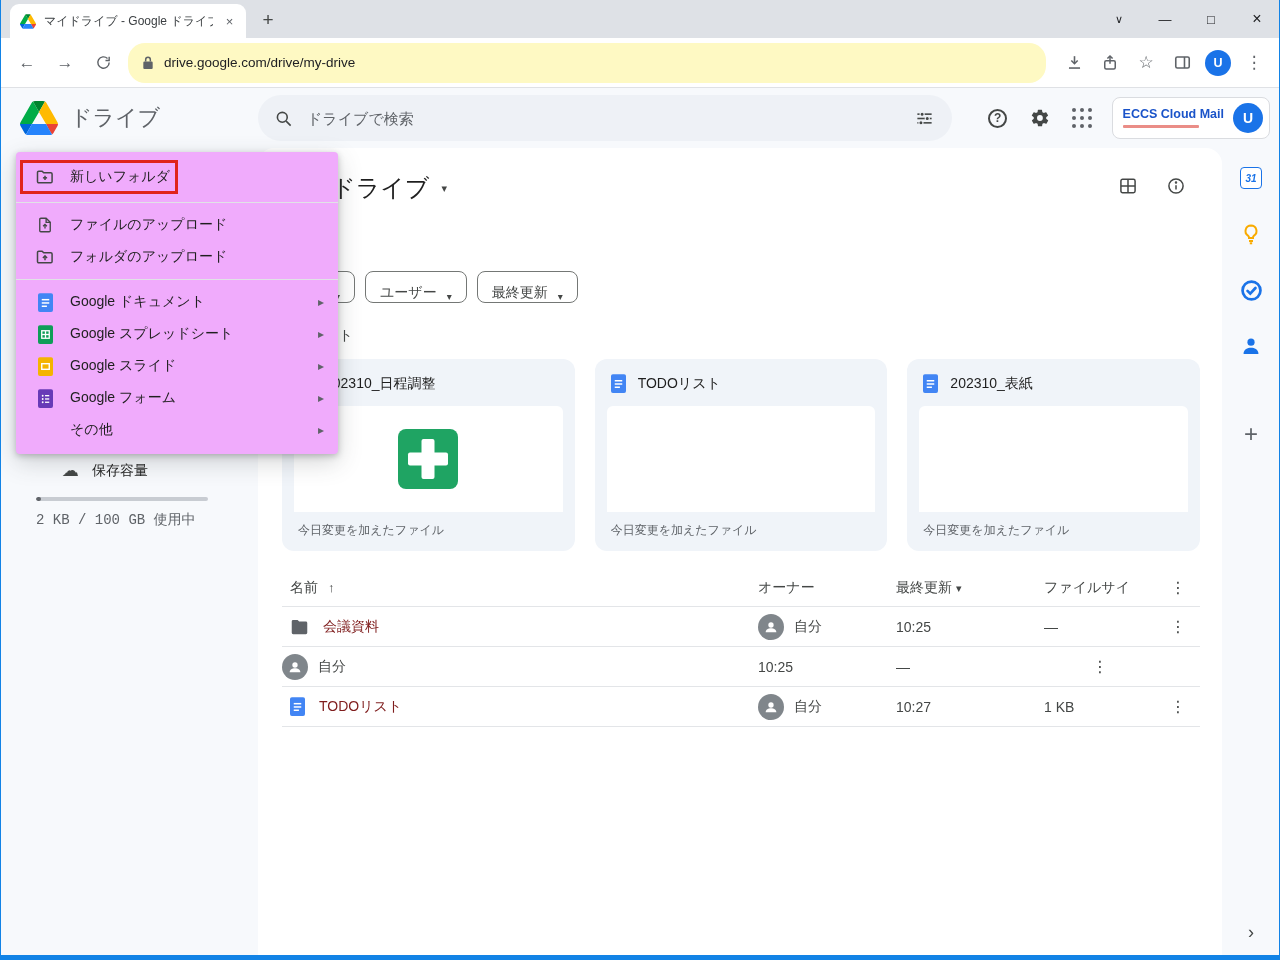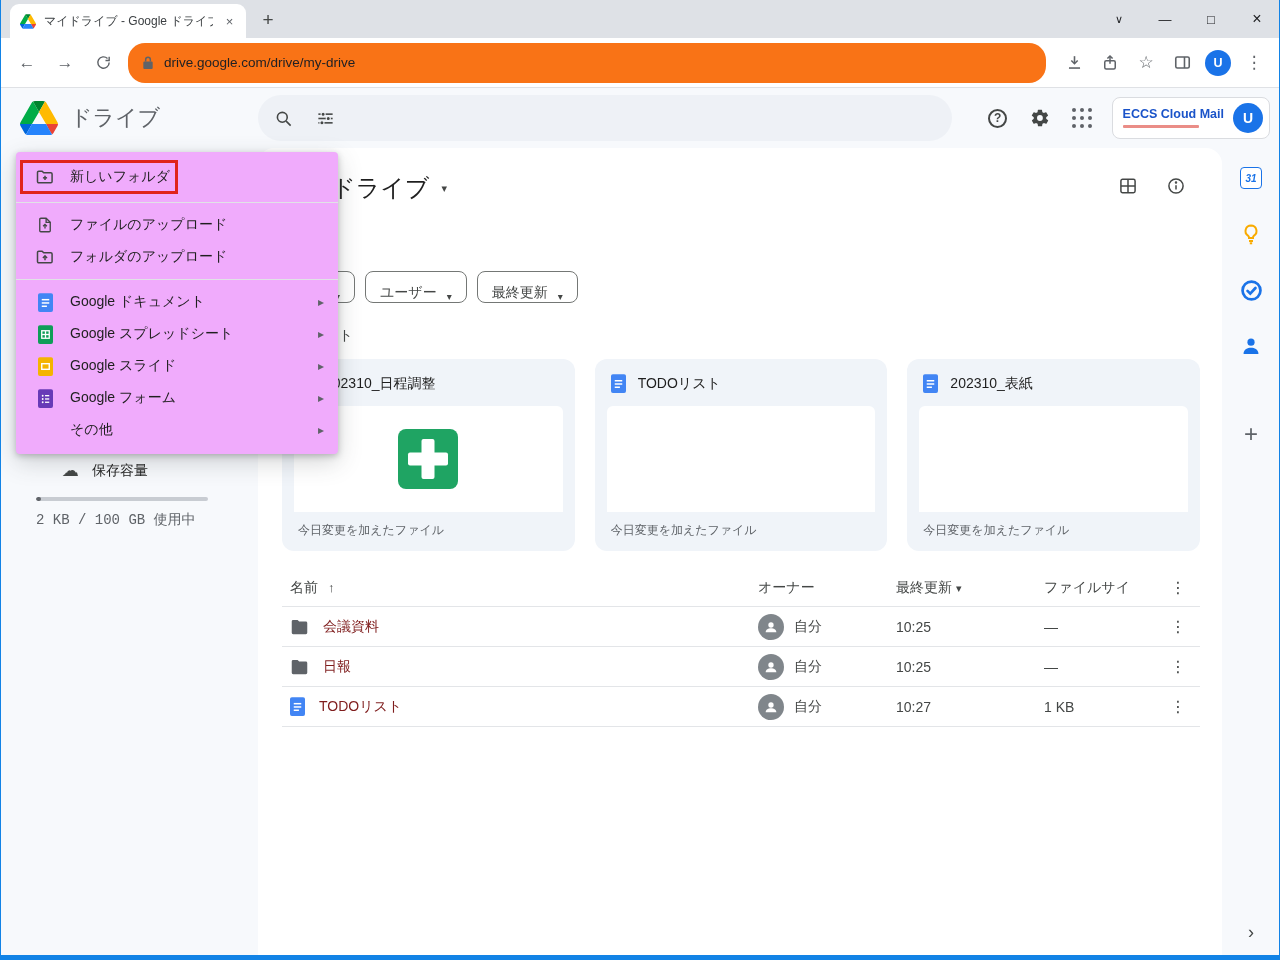--- a/index.html
+++ b/index.html
@@ -20,21 +20,21 @@
   .win-controls { position:absolute; right:0; top:0; height:38px; display:flex; }
   .win-controls .wc { width:46px; height:38px; display:flex; align-items:center; justify-content:center;
     font-size:13px; color:#202124; }
   .wc.small { font-size:11px; }
 
   
   .toolbar { height:50px; background:#fff; border-bottom:1px solid #dfe1e5; display:flex;
     align-items:center; padding:0 8px; }
   .nav-btn { width:32px; height:32px; border-radius:50%; display:flex; align-items:center;
     justify-content:center; font-size:17px; color:#5f6368; margin:0 3px; }
-  .urlbar { flex:1; height:40px; background:#f97316; border-radius:17px; display:flex;
+  .urlbar { flex:1; height:40px; background:#fef9c3; border-radius:17px; display:flex;
     align-items:center; padding:0 14px; gap:10px; margin:0 10px 0 6px; }
   .url-text { font-size:13.5px; color:#202124; }
   .tool-ic { width:32px; height:32px; display:flex; align-items:center; justify-content:center;
     margin:0 2px; color:#5f6368; font-size:17px; }
   .avatar { width:26px; height:26px; border-radius:50%; background:#1a73e8; color:#fff;
     font-size:12.5px; font-weight:700; display:flex; align-items:center; justify-content:center; }
 
   
   .drive { position:absolute; top:88px; left:0; right:0; bottom:5px; background:#f7f9fc;
     display:flex; flex-direction:column; }
@@ -220,20 +220,21 @@
           <path fill="#2684fc" d="M59.8 53H27.5L13.75 76.8c1.35.8 2.9 1.2 4.5 1.2h50.8c1.6 0 3.15-.45 4.5-1.2z"></path>
           <path fill="#ffba00" d="M73.4 26.5l-12.7-22c-.8-1.4-1.95-2.5-3.3-3.3L43.65 25l16.15 28h27.45c0-1.55-.4-3.1-1.2-4.5z"></path>
         </svg>
         <span class="brand-name">ドライブ</span>
       </div>
       <div class="searchbar">
         <svg width="19" height="19" viewBox="0 0 24 24">
           <circle cx="10.5" cy="10.5" r="6.2" fill="none" stroke="#444746" stroke-width="2"></circle>
           <line x1="15.3" y1="15.3" x2="21" y2="21" stroke="#444746" stroke-width="2"></line>
         </svg>
+        <input class="search-input" placeholder="ドライブで検索" style="">
         <span class="h-ic">
           <svg width="19" height="19" viewBox="0 0 24 24">
             <g stroke="#444746" stroke-width="2">
                 <line x1="3" y1="6.5" x2="21" y2="6.5"></line>
                 <line x1="3" y1="12" x2="21" y2="12"></line>
                 <line x1="3" y1="17.5" x2="21" y2="17.5"></line>
               </g>
             <g fill="#444746" stroke="#eef1f6" stroke-width="1.4">
                 <circle cx="9" cy="6.5" r="2.6"></circle>
                 <circle cx="15.5" cy="12" r="2.6"></circle>
@@ -412,26 +413,20 @@
                 </svg>
               </span>
               <span>自分</span>
             </span>
             <span>10:25</span>
             <span>—</span>
             <span class="cell-kebab">⋮</span>
           </div>
 
           <div class="trow">
-            <span class="cell-name">
-              <svg width="19" height="16" viewBox="0 0 24 20">
-                <path fill="#5f6368" d="M9.6 1l2 2H20a1.8 1.8 0 0 1 1.8 1.8v12.4A1.8 1.8 0 0 1 20 19H4a1.8 1.8 0 0 1-1.8-1.8V2.8A1.8 1.8 0 0 1 4 1z"></path>
-              </svg>
-              <span>日報</span>
-            </span>
             <span class="cell-owner">
               <span class="owner-avatar">
                 <svg width="16" height="16" viewBox="0 0 24 24" fill="#fff">
                   <circle cx="12" cy="9" r="4"></circle>
                     <path d="M4 20c0-4 4-6 8-6s8 2 8 6z"></path>
                 </svg>
               </span>
               <span>自分</span>
             </span>
             <span>10:25</span>

